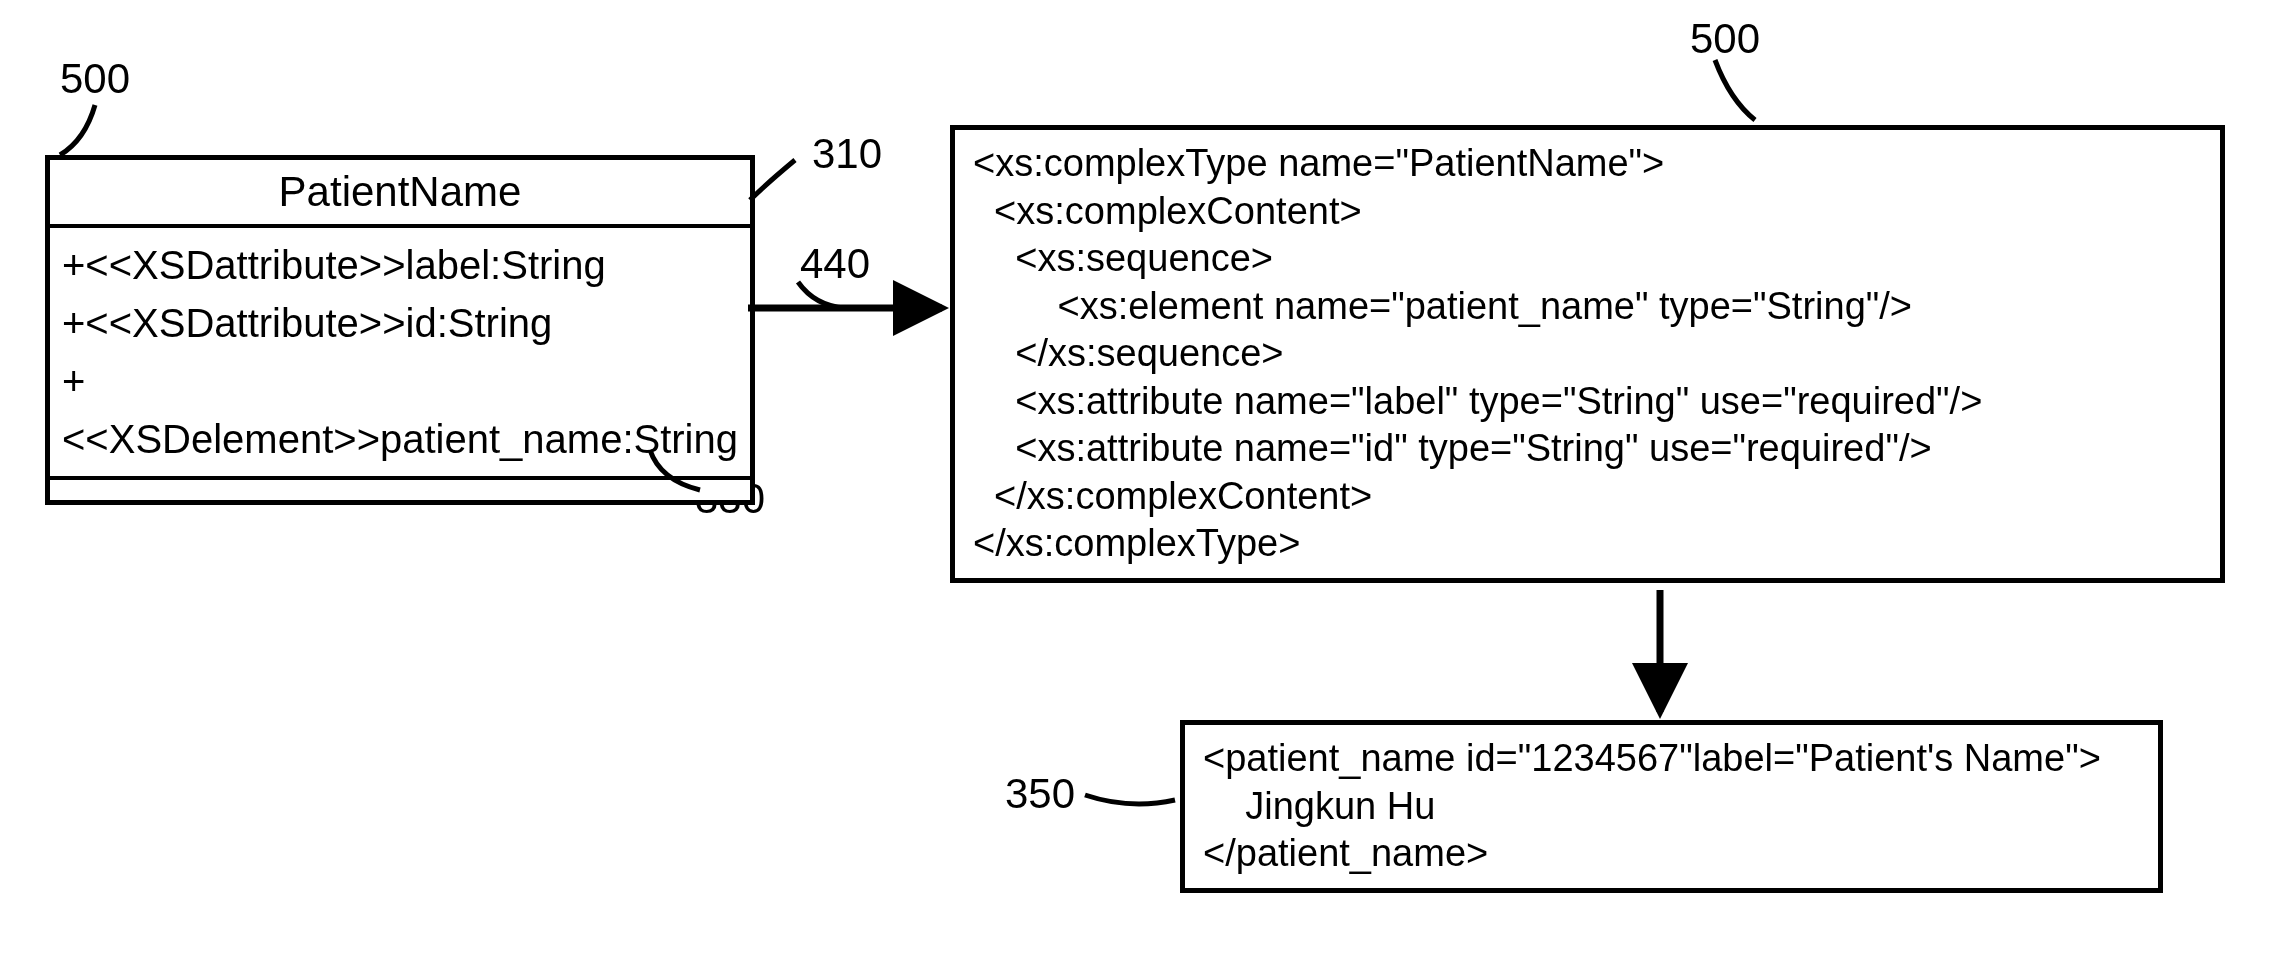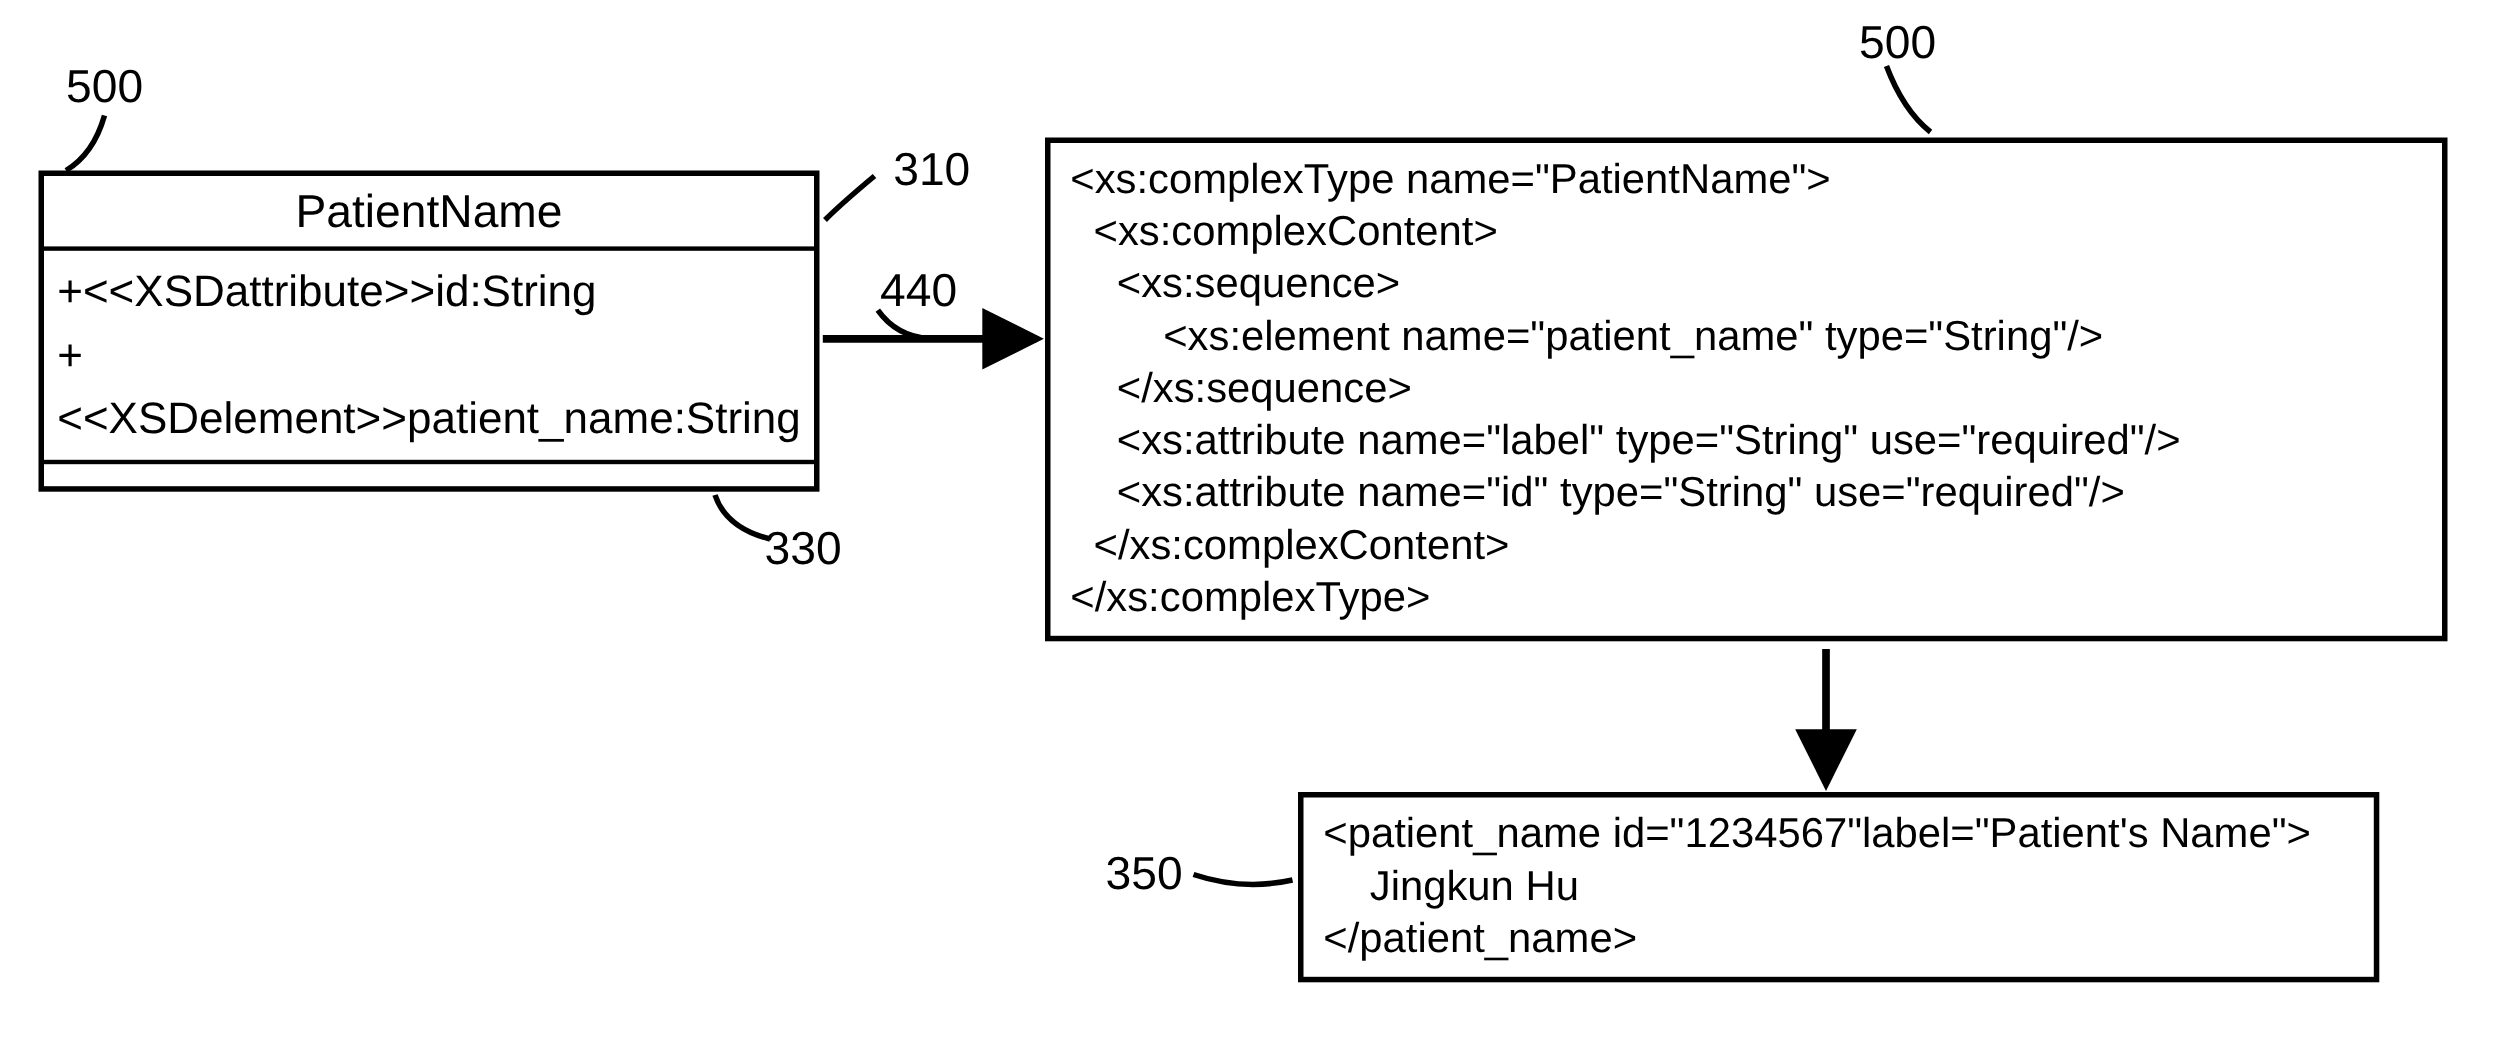--- a/index.html
+++ b/index.html
@@ -55,23 +55,24 @@
 </head>
 <body>
 
 <div class="label" style="left:60px; top:55px;">500</div>
 <div class="label" style="left:800px; top:130px;margin-left:12px;">310</div>
 <div class="label" style="left:800px; top:240px;">440</div>
 <div class="label" style="left:695px; top:475px;">330</div>
 <div class="label" style="left:1690px; top:15px;">500</div>
 <div class="label" style="left:1005px; top:770px;">350</div>
 
-<div class="uml-box" style="left:35px; top:155px; width:710px;">
+<div class="uml-box" style="left:45px; top:155px; width:710px;">
   <div class="uml-title">PatientName</div>
   <div class="uml-body">
+    <div>+&lt;&lt;XSDattribute&gt;&gt;label:String</div>
     <div>+&lt;&lt;XSDattribute&gt;&gt;id:String</div>
     <div>+&lt;&lt;XSDelement&gt;&gt;patient_name:String</div>
   </div>
   <div class="uml-empty"></div>
 </div>
 
 <div class="code-box" style="left:950px; top:125px; width:1275px;">&lt;xs:complexType name="PatientName"&gt;
   &lt;xs:complexContent&gt;
     &lt;xs:sequence&gt;
         &lt;xs:element name="patient_name" type="String"/&gt;

